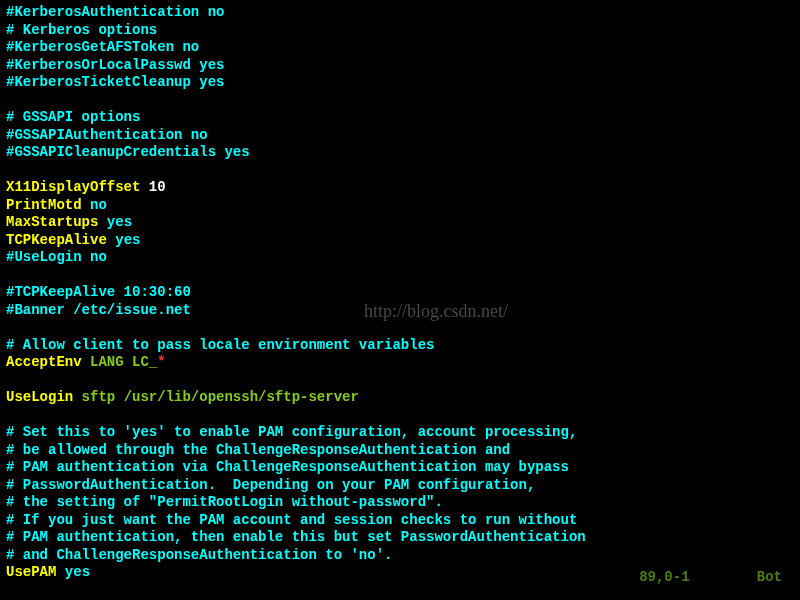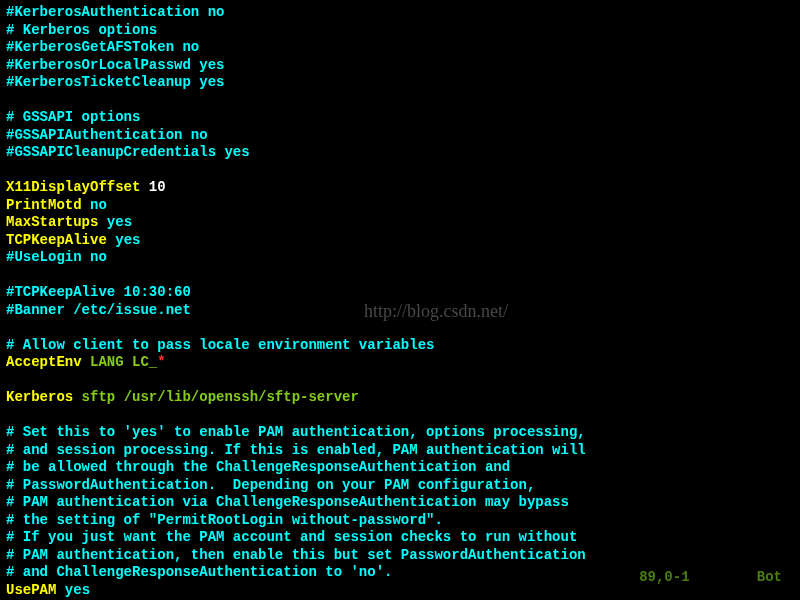--- a/index.html
+++ b/index.html
@@ -62,27 +62,26 @@
     <div class="line"><span class="c-yellow">MaxStartups</span><span class="c-white"> </span><span class="c-cyan">yes</span></div>
     <div class="line"><span class="c-yellow">TCPKeepAlive</span><span class="c-white"> </span><span class="c-cyan">yes</span></div>
     <div class="line"><span class="c-cyan">#UseLogin no</span></div>
     <div class="line">&nbsp;</div>
     <div class="line"><span class="c-cyan">#TCPKeepAlive 10:30:60</span></div>
     <div class="line"><span class="c-cyan">#Banner /etc/issue.net</span></div>
     <div class="line">&nbsp;</div>
     <div class="line"><span class="c-cyan"># Allow client to pass locale environment variables</span></div>
     <div class="line"><span class="c-yellow">AcceptEnv</span><span class="c-white"> LANG LC_</span><span class="c-red">*</span></div>
     <div class="line">&nbsp;</div>
-    <div class="line"><span class="c-yellow">Kerberos</span><span class="c-white"> sftp /usr/lib/openssh/sftp-server</span></div>
+    <div class="line"><span class="c-yellow">UseLogin</span><span class="c-white"> sftp /usr/lib/openssh/sftp-server</span></div>
     <div class="line">&nbsp;</div>
-    <div class="line"><span class="c-cyan"># Set this to 'yes' to enable PAM authentication, options processing,</span></div>
-    <div class="line"><span class="c-cyan"># and session processing. If this is enabled, PAM authentication will</span></div>
+    <div class="line"><span class="c-cyan"># Set this to 'yes' to enable PAM configuration, account processing,</span></div>
     <div class="line"><span class="c-cyan"># be allowed through the ChallengeResponseAuthentication and</span></div>
+    <div class="line"><span class="c-cyan"># PAM authentication via ChallengeResponseAuthentication may bypass</span></div>
     <div class="line"><span class="c-cyan"># PasswordAuthentication.  Depending on your PAM configuration,</span></div>
-    <div class="line"><span class="c-cyan"># PAM authentication via ChallengeResponseAuthentication may bypass</span></div>
     <div class="line"><span class="c-cyan"># the setting of "PermitRootLogin without-password".</span></div>
     <div class="line"><span class="c-cyan"># If you just want the PAM account and session checks to run without</span></div>
     <div class="line"><span class="c-cyan"># PAM authentication, then enable this but set PasswordAuthentication</span></div>
     <div class="line"><span class="c-cyan"># and ChallengeResponseAuthentication to 'no'.</span></div>
     <div class="line"><span class="c-yellow">UsePAM</span><span class="c-white"> </span><span class="c-cyan">yes</span></div>
   </div>
 
 <div class="watermark">http://blog.csdn.net/</div>
 
 <div class="statusline">

